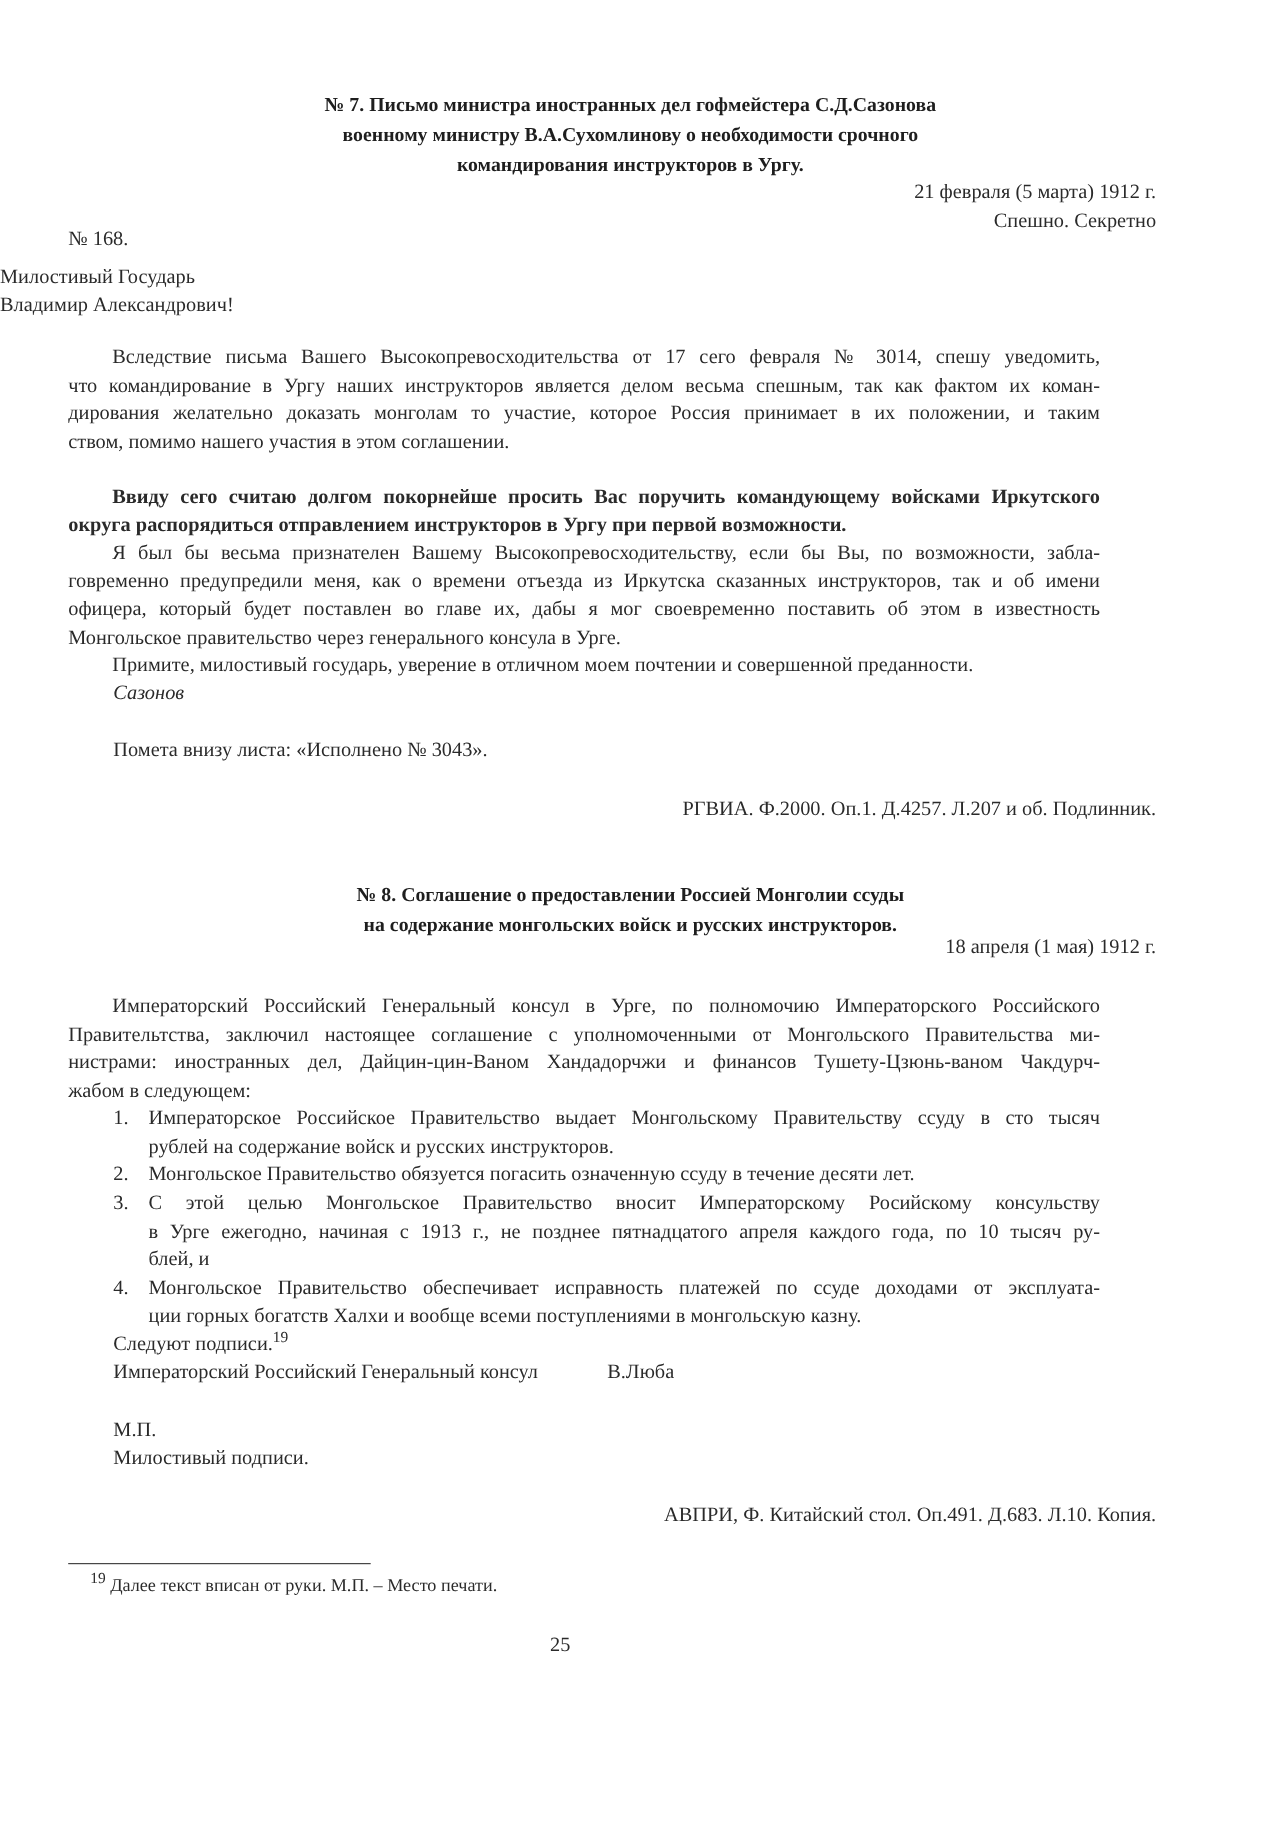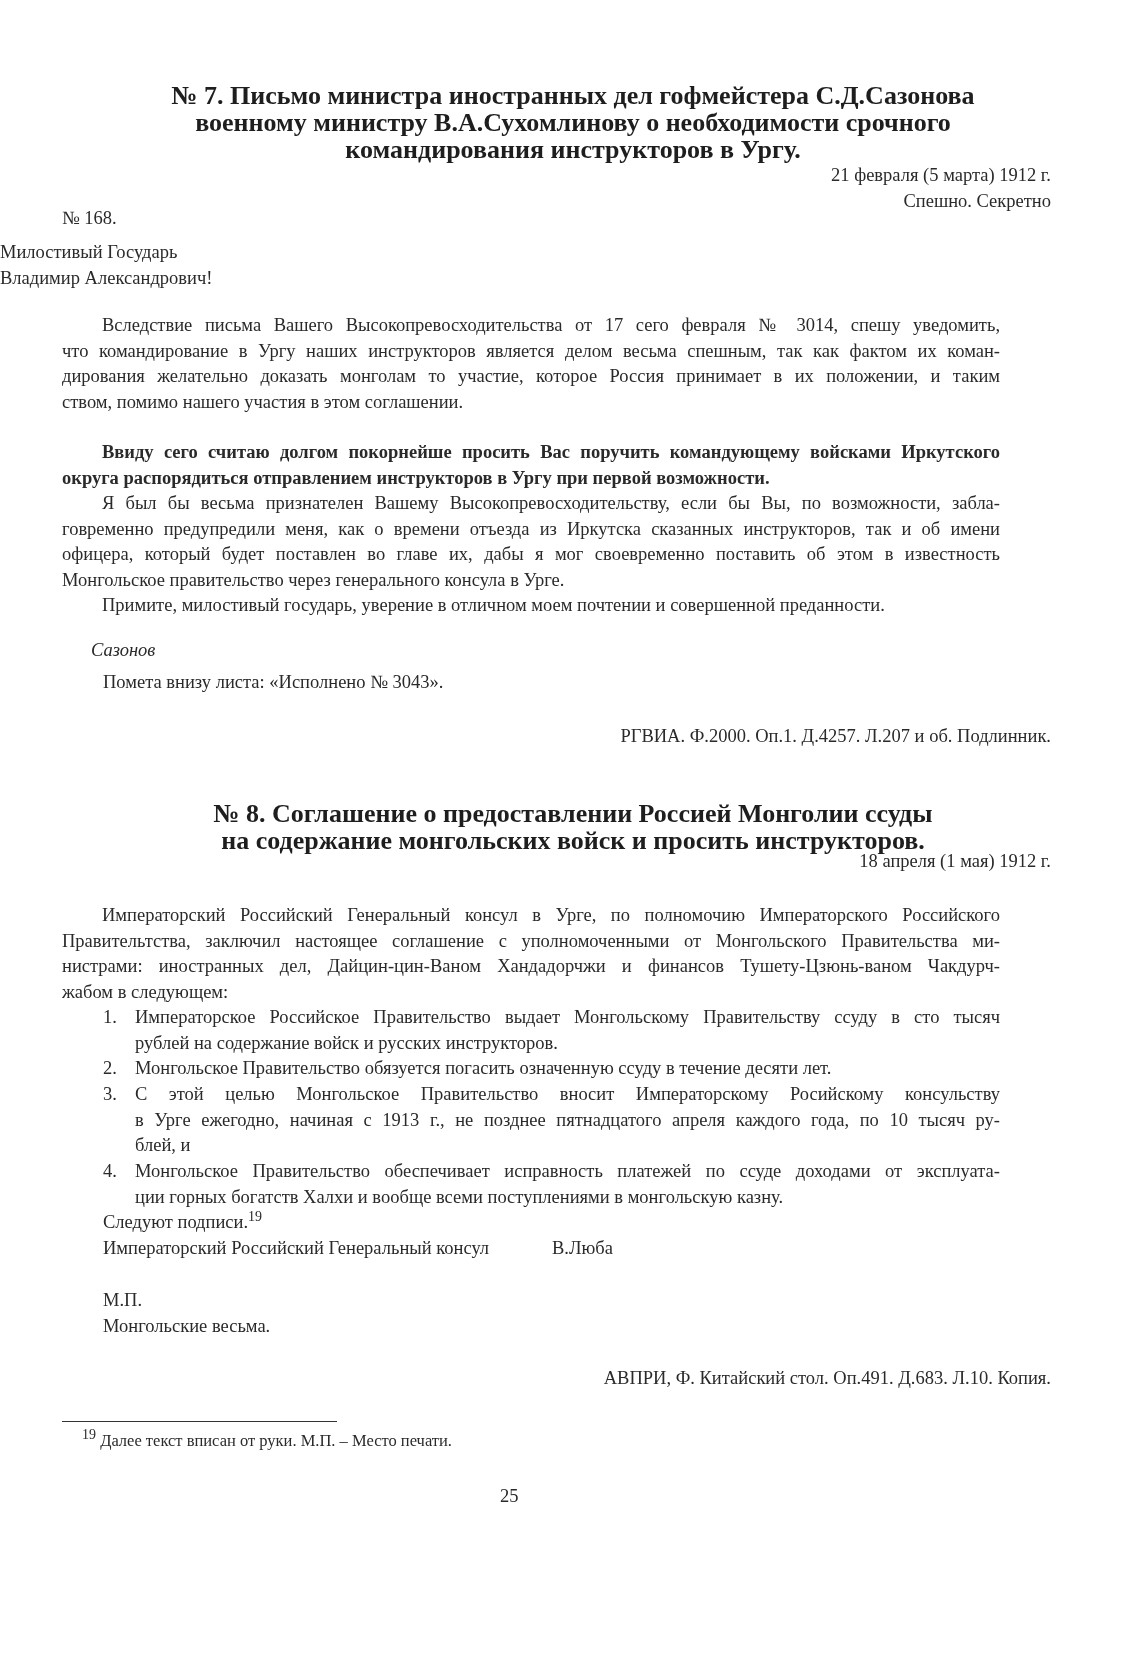--- a/index.html
+++ b/index.html
@@ -4,21 +4,21 @@
 <style>
   html, body { margin: 0; padding: 0; background: #ffffff; }
   body {
     width: 1146px; height: 1665px; position: relative; overflow: hidden;
     font-family: "Liberation Serif", "DejaVu Serif", serif;
     color: #2a2a2a;
   }
   .abs { position: absolute; }
   .title {
     left: 150px; width: 846px; text-align: center;
-    font-weight: bold; font-size: 26px; line-height: 27px; color: #1e1e1e;
+    font-weight: bold; font-size: 18px; line-height: 27px; color: #1e1e1e;
   }
   .t { font-size: 18.5px; line-height: 25.5px; white-space: nowrap; }
   .right { text-align: right; }
   .center { }
   .para { left: 106px; width: 945px; font-size: 18.5px; line-height: 25.5px; text-align: justify; }
   .para .line { display: block; text-align: justify; text-align-last: justify; white-space: nowrap; }
   .para .line.last { text-align-last: left; }
   .para .ind { padding-left: 40px; }
   .list-item { left: 106px; width: 945px; font-size: 18.5px; line-height: 25.5px; }
   .list-item .num { position: absolute; left: 0; top: 0; width: 30px; text-align: left; }
@@ -63,29 +63,29 @@
   <span class="line ind">Я был бы весьма признателен Вашему Высокопревосходительству, если бы Вы, по возможности, забла-</span>
   <span class="line">говременно предупредили меня, как о времени отъезда из Иркутска сказанных инструкторов, так и об имени</span>
   <span class="line">офицера, который будет поставлен во главе их, дабы я мог своевременно поставить об этом в известность</span>
   <span class="line last">Монгольское правительство через генерального консула в Урге.</span>
 </div>
 
 <div class="abs para" style="top:593px; left:62px; width:938px;">
   <span class="line ind last">Примите, милостивый государь, уверение в отличном моем почтении и совершенной преданности.</span>
 </div>
 
-<div class="abs t italic" style="top:618px; left:91px;margin-top:20px;">Сазонов</div>
+<div class="abs t italic" style="top:618px; left:103px;">Сазонов</div>
 
 <div class="abs t" style="top:670px; left:103px;">Помета внизу листа: «Исполнено № 3043».</div>
 
 <div class="abs t right" style="top:724px; right:95px;text-align:right;">РГВИА. Ф.2000. Оп.1. Д.4257. Л.207 и об. Подлинник.</div>
 
 <div class="abs title" style="top:800px;">
   <div>№ 8. Соглашение о предоставлении Россией Монголии ссуды</div>
-  <div>на содержание монгольских войск и просить инструкторов.</div>
+  <div>на содержание монгольских войск и русских инструкторов.</div>
 </div>
 
 <div class="abs t right" style="top:849px; right:95px;">18 апреля (1 мая) 1912 г.</div>
 
 <div class="abs para" style="top:903px; left:62px; width:938px;">
   <span class="line ind">Императорский Российский Генеральный консул в Урге, по полномочию Императорского Российского</span>
   <span class="line">Правительтства, заключил настоящее соглашение с уполномоченными от Монгольского Правительства ми-</span>
   <span class="line">нистрами: иностранных дел, Дайцин-цин-Ваном Хандадорчжи и финансов Тушету-Цзюнь-ваном Чакдурч-</span>
   <span class="line last">жабом в следующем:</span>
 </div>
@@ -123,21 +123,21 @@
 </div>
 
 <div class="abs t" style="top:1210px; left:103px;">
   <span>Следуют подписи.</span><sup>19</sup>
 </div>
 
 <div class="abs t" style="top:1236px; left:103px;">Императорский Российский Генеральный консул</div>
 <div class="abs t" style="top:1236px; left:552px;">В.Люба</div>
 
 <div class="abs t" style="top:1288px; left:103px;">М.П.</div>
-<div class="abs t" style="top:1314px; left:103px;">Монгольские весьма.</div>
+<div class="abs t" style="top:1314px; left:103px;">Милостивый подписи.</div>
 
 <div class="abs t right" style="top:1366px; right:95px;">АВПРИ, Ф. Китайский стол. Оп.491. Д.683. Л.10. Копия.</div>
 
 <div class="abs rule" style="top:1421px; left:62px; width:275px;"></div>
 
 <div class="abs" style="top:1430px; left:82px; font-size:16.5px; line-height:22px; white-space:nowrap;">
   <sup>19</sup>
   <span>Далее текст вписан от руки. М.П. – Место печати.</span>
 </div>
 

